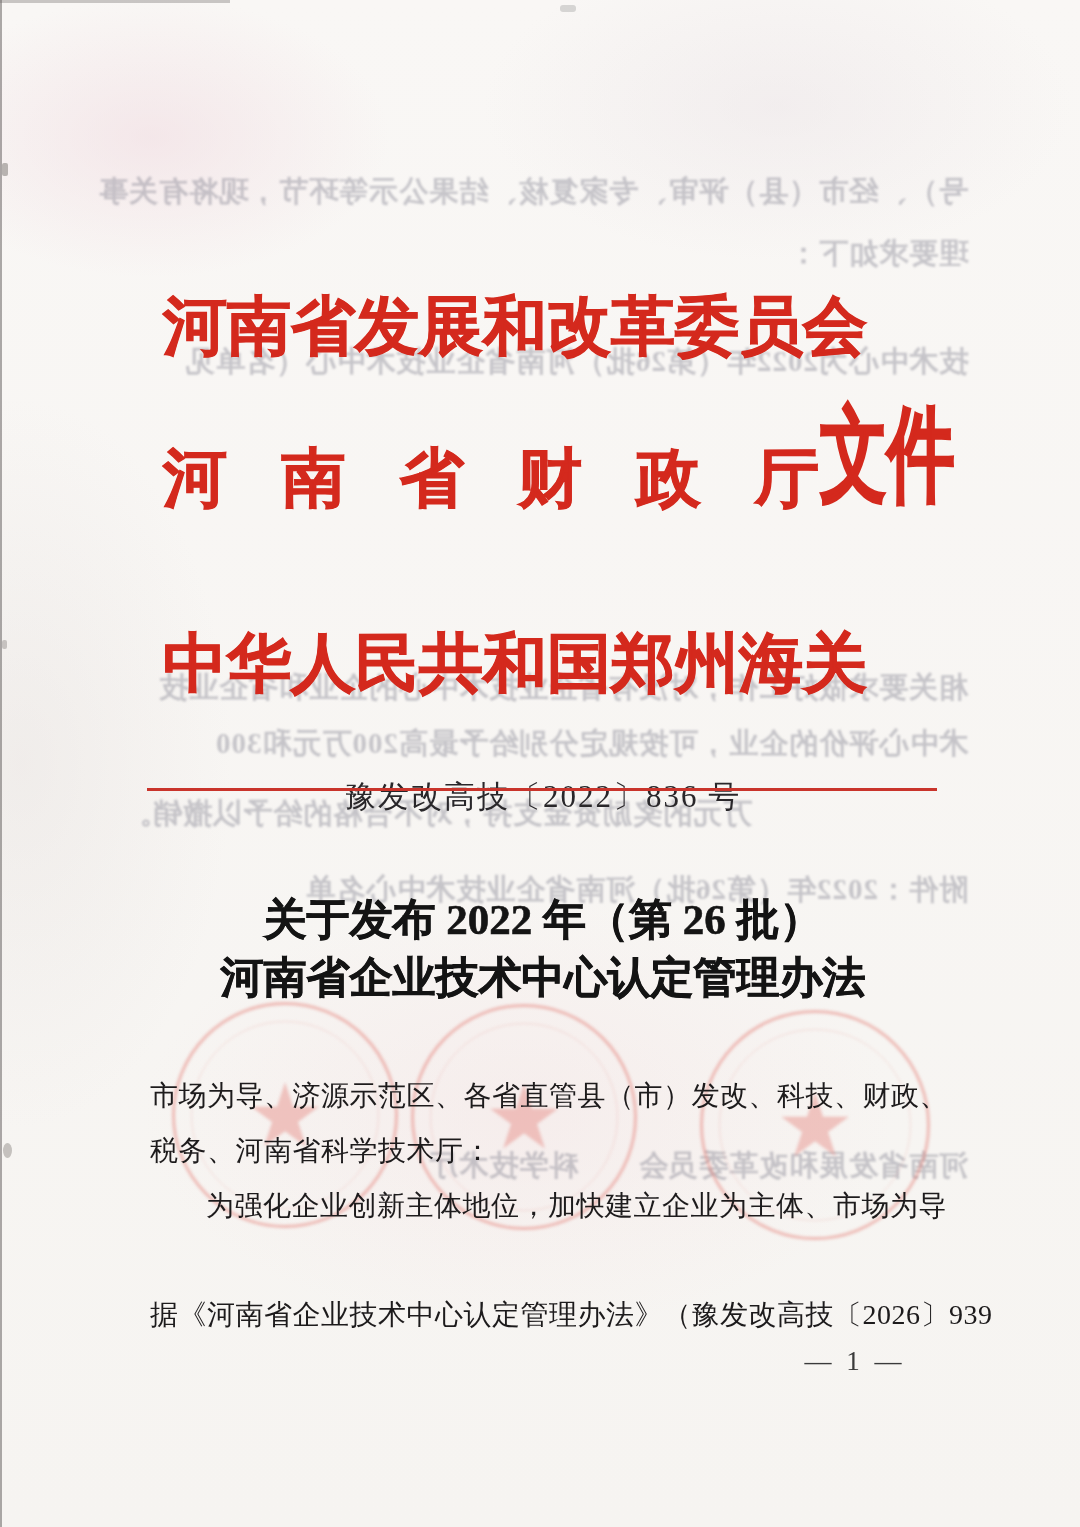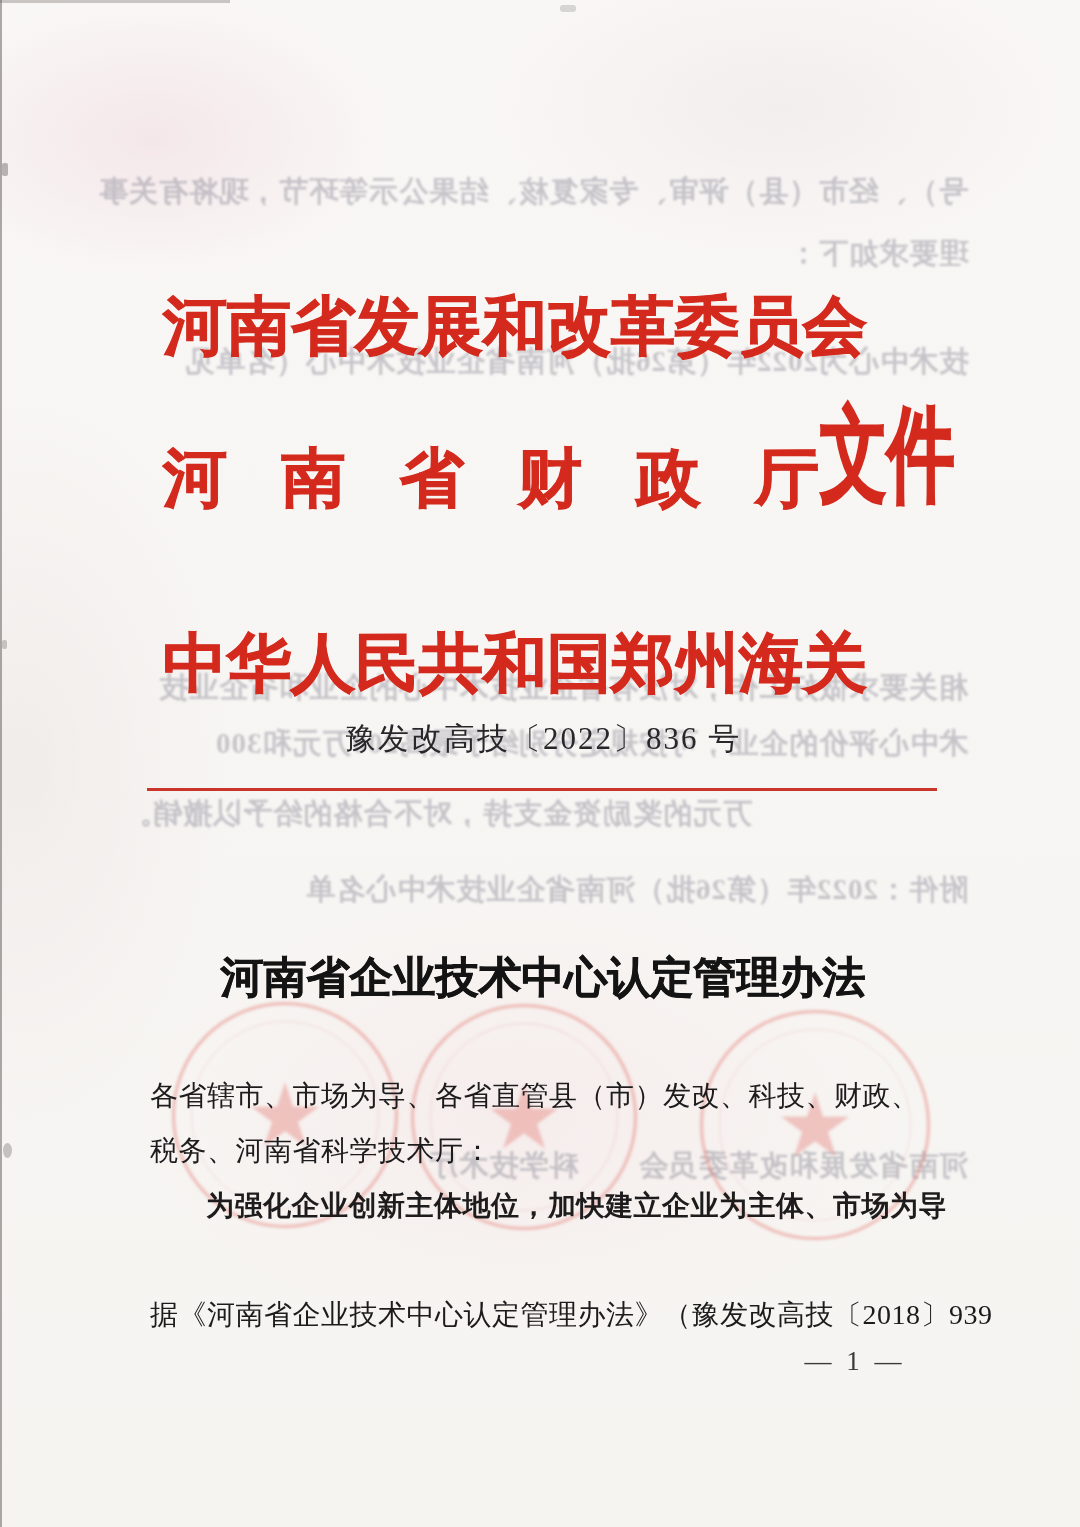--- a/index.html
+++ b/index.html
@@ -59,21 +59,21 @@
     white-space:nowrap;
   }
   .doc-type{
     position:absolute;left:820px;top:404px;
     color:#d4291d;font-weight:900;font-size:96px;line-height:1;
     -webkit-text-stroke:2px #d4291d;
     transform:scale(.70,1.08);transform-origin:left top;
     white-space:nowrap;
   }
   .doc-number{
-    position:absolute;left:148px;top:718px;width:790px;
+    position:absolute;left:148px;top:776px;width:790px;
     text-align:center;font-size:31px;color:#29272a;letter-spacing:2px;
   }
   .red-rule{
     position:absolute;left:147px;top:788px;width:790px;height:3px;
     background:#c9342b;
   }
 
   
   .title-line{
     position:absolute;left:148px;width:790px;text-align:center;
@@ -81,21 +81,21 @@
     -webkit-text-stroke:.6px #141414;
     white-space:nowrap;
   }
 
   
   .body-line{
     position:absolute;left:150px;width:792px;
     font-size:28px;color:#1d1b1c;line-height:1;
     letter-spacing:.5px;white-space:nowrap;
   }
-  .indent{text-indent:2em;font-weight:bold;}
+  .indent{text-indent:2em;}
 
   .page-number{
     position:absolute;left:770px;top:1346px;width:170px;
     font-size:27px;color:#3a3a3a;text-align:center;letter-spacing:4px;
     white-space:nowrap;
   }
 
   
   .artifact{position:absolute;}
 </style>
@@ -125,26 +125,27 @@
 
   <div class="agency" style="top:295px;">河南省发展和改革委员会</div>
   <div class="agency" style="top:447px;">河南省财政厅</div>
   <div class="agency" style="top:585px;margin-top:47px;">中华人民共和国郑州海关</div>
 
   <div class="doc-type">文件</div>
 
   <div class="doc-number">豫发改高技〔2022〕836 号</div>
   <div class="red-rule"></div>
 
+  <div class="title-line" style="top:898px;">关于发布 2022 年（第 26 批）</div>
   <div class="title-line" style="top:956px;">河南省企业技术中心认定管理办法</div>
 
-  <div class="body-line" style="top:1082px;">各省辖市、市场为导、各省直管县（市）发改、科技、财政、</div>
+  <div class="body-line" style="top:1082px;">市场为导、济源示范区、各省直管县（市）发改、科技、财政、</div>
   <div class="body-line" style="top:1137px;">税务、河南省科学技术厅：</div>
   <div class="body-line indent" style="top:1192px;">为强化企业创新主体地位，加快建立企业为主体、市场为导</div>
-  <div class="body-line" style="top:1301px;">据《河南省企业技术中心认定管理办法》（豫发改高技〔2018〕939</div>
+  <div class="body-line" style="top:1301px;">据《河南省企业技术中心认定管理办法》（豫发改高技〔2026〕939</div>
 
   <div class="page-number">— 1 —</div>
 
   <div class="artifact" style="left:0;top:0;width:2px;height:1527px;background:rgba(75,72,70,.45);"></div>
   <div class="artifact" style="left:0;top:0;width:230px;height:3px;background:rgba(110,104,102,.35);"></div>
   <div class="artifact" style="left:2px;top:163px;width:6px;height:13px;background:rgba(120,115,112,.5);border-radius:2px;"></div>
   <div class="artifact" style="left:2px;top:640px;width:5px;height:9px;background:rgba(130,126,122,.4);border-radius:2px;"></div>
   <div class="artifact" style="left:3px;top:1143px;width:9px;height:15px;background:rgba(135,130,126,.45);border-radius:50%;"></div>
   <div class="artifact" style="left:560px;top:5px;width:16px;height:7px;background:rgba(150,148,150,.35);border-radius:3px;"></div>
 

